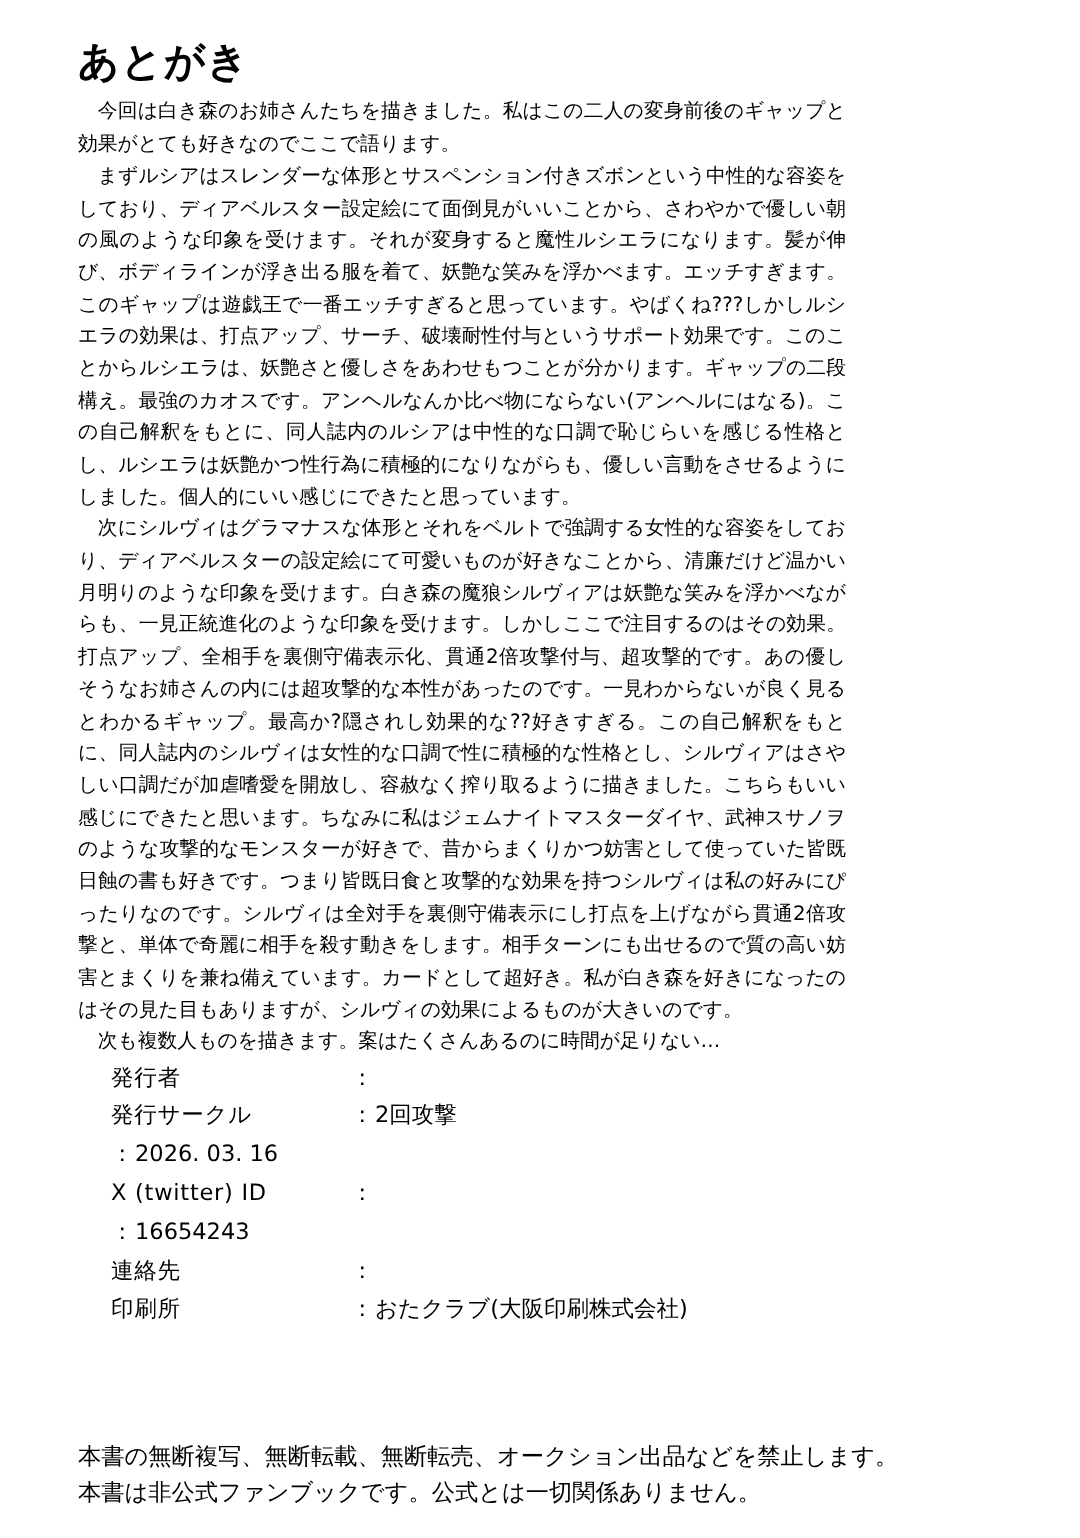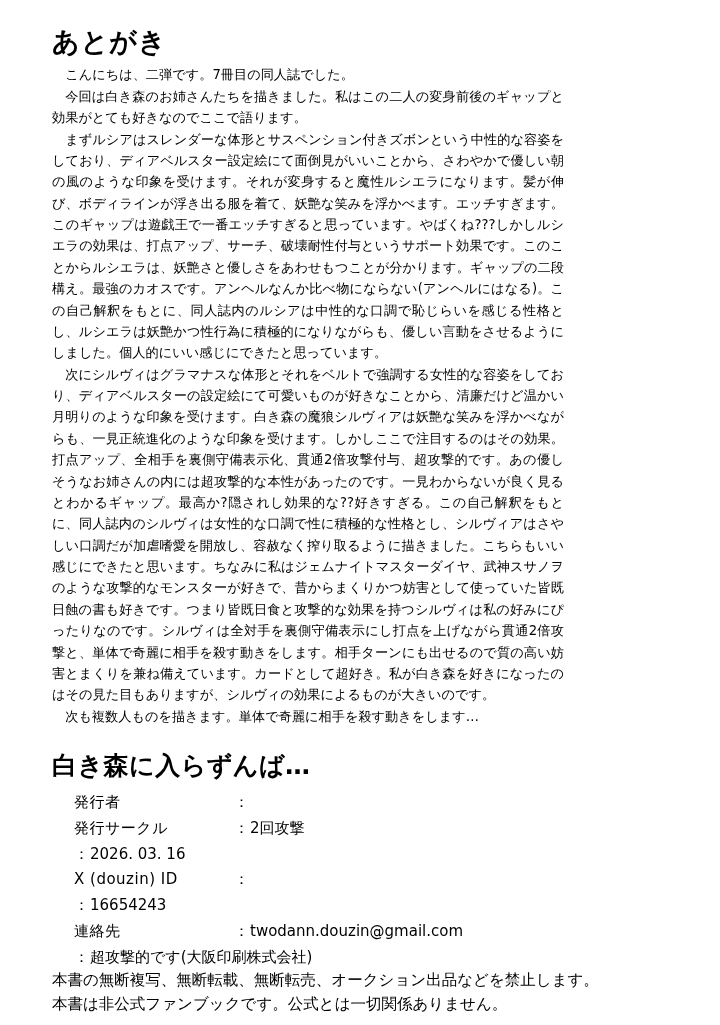--- a/index.html
+++ b/index.html
@@ -62,77 +62,74 @@
     width: 16px;
     flex: 0 0 16px;
   }
   .colophon-value {
     flex: 1 1 auto;
   }
   .notice {
     position: absolute;
     left: 52px;
     right: 40px;
-    bottom: 8px;
+    bottom: 18px;
     font-size: 15.5px;
     line-height: 1.55;
     font-weight: normal;
-    font-family: Liberation Mono, monospace;
   }
   .notice div {
     white-space: nowrap;
   }
 </style>
 </head>
 <body>
 
 <div class="page">
 
   <h1 class="afterword-title">あとがき</h1>
 
   <div class="body-text">
-    <p>こんにちは、二弾です。7冊目の同人誌でした。</p>
     <p>今回は白き森のお姉さんたちを描きました。私はこの二人の変身前後のギャップと効果がとても好きなのでここで語ります。</p>
     <p>まずルシアはスレンダーな体形とサスペンション付きズボンという中性的な容姿をしており、ディアベルスター設定絵にて面倒見がいいことから、さわやかで優しい朝の風のような印象を受けます。それが変身すると魔性ルシエラになります。髪が伸び、ボディラインが浮き出る服を着て、妖艶な笑みを浮かべます。エッチすぎます。このギャップは遊戯王で一番エッチすぎると思っています。やばくね???しかしルシエラの効果は、打点アップ、サーチ、破壊耐性付与というサポート効果です。このことからルシエラは、妖艶さと優しさをあわせもつことが分かります。ギャップの二段構え。最強のカオスです。アンヘルなんか比べ物にならない(アンヘルにはなる)。この自己解釈をもとに、同人誌内のルシアは中性的な口調で恥じらいを感じる性格とし、ルシエラは妖艶かつ性行為に積極的になりながらも、優しい言動をさせるようにしました。個人的にいい感じにできたと思っています。</p>
     <p>次にシルヴィはグラマナスな体形とそれをベルトで強調する女性的な容姿をしており、ディアベルスターの設定絵にて可愛いものが好きなことから、清廉だけど温かい月明りのような印象を受けます。白き森の魔狼シルヴィアは妖艶な笑みを浮かべながらも、一見正統進化のような印象を受けます。しかしここで注目するのはその効果。打点アップ、全相手を裏側守備表示化、貫通2倍攻撃付与、超攻撃的です。あの優しそうなお姉さんの内には超攻撃的な本性があったのです。一見わからないが良く見るとわかるギャップ。最高か?隠されし効果的な??好きすぎる。この自己解釈をもとに、同人誌内のシルヴィは女性的な口調で性に積極的な性格とし、シルヴィアはさやしい口調だが加虐嗜愛を開放し、容赦なく搾り取るように描きました。こちらもいい感じにできたと思います。ちなみに私はジェムナイトマスターダイヤ、武神スサノヲのような攻撃的なモンスターが好きで、昔からまくりかつ妨害として使っていた皆既日蝕の書も好きです。つまり皆既日食と攻撃的な効果を持つシルヴィは私の好みにぴったりなのです。シルヴィは全対手を裏側守備表示にし打点を上げながら貫通2倍攻撃と、単体で奇麗に相手を殺す動きをします。相手ターンにも出せるので質の高い妨害とまくりを兼ね備えています。カードとして超好き。私が白き森を好きになったのはその見た目もありますが、シルヴィの効果によるものが大きいのです。</p>
-    <p>次も複数人ものを描きます。単体で奇麗に相手を殺す動きをします…</p>
+    <p>次も複数人ものを描きます。案はたくさんあるのに時間が足りない…</p>
   </div>
 
-  <h2 class="colophon-title">白き森に入らずんば…</h2>
 
   <div class="colophon">
     <div class="colophon-row">
       <span class="colophon-label">発行者</span>
       <span class="colophon-sep">：</span>
     </div>
     <div class="colophon-row">
       <span class="colophon-label">発行サークル</span>
       <span class="colophon-sep">：</span>
       <span class="colophon-value">2回攻撃</span>
     </div>
     <div class="colophon-row">
       <span class="colophon-sep">：</span>
       <span class="colophon-value">2026. 03. 16</span>
     </div>
     <div class="colophon-row">
-      <span class="colophon-label">X (douzin) ID</span>
+      <span class="colophon-label">X (twitter) ID</span>
       <span class="colophon-sep">：</span>
     </div>
     <div class="colophon-row">
       <span class="colophon-sep">：</span>
       <span class="colophon-value">16654243</span>
     </div>
     <div class="colophon-row">
       <span class="colophon-label">連絡先</span>
       <span class="colophon-sep">：</span>
-      <span class="colophon-value">twodann.douzin@gmail.com</span>
     </div>
     <div class="colophon-row">
+      <span class="colophon-label">印刷所</span>
       <span class="colophon-sep">：</span>
-      <span class="colophon-value">超攻撃的です(大阪印刷株式会社)</span>
+      <span class="colophon-value">おたクラブ(大阪印刷株式会社)</span>
     </div>
   </div>
 
   <div class="notice">
     <div>本書の無断複写、無断転載、無断転売、オークション出品などを禁止します。</div>
     <div>本書は非公式ファンブックです。公式とは一切関係ありません。</div>
   </div>
 
 </div>
 

